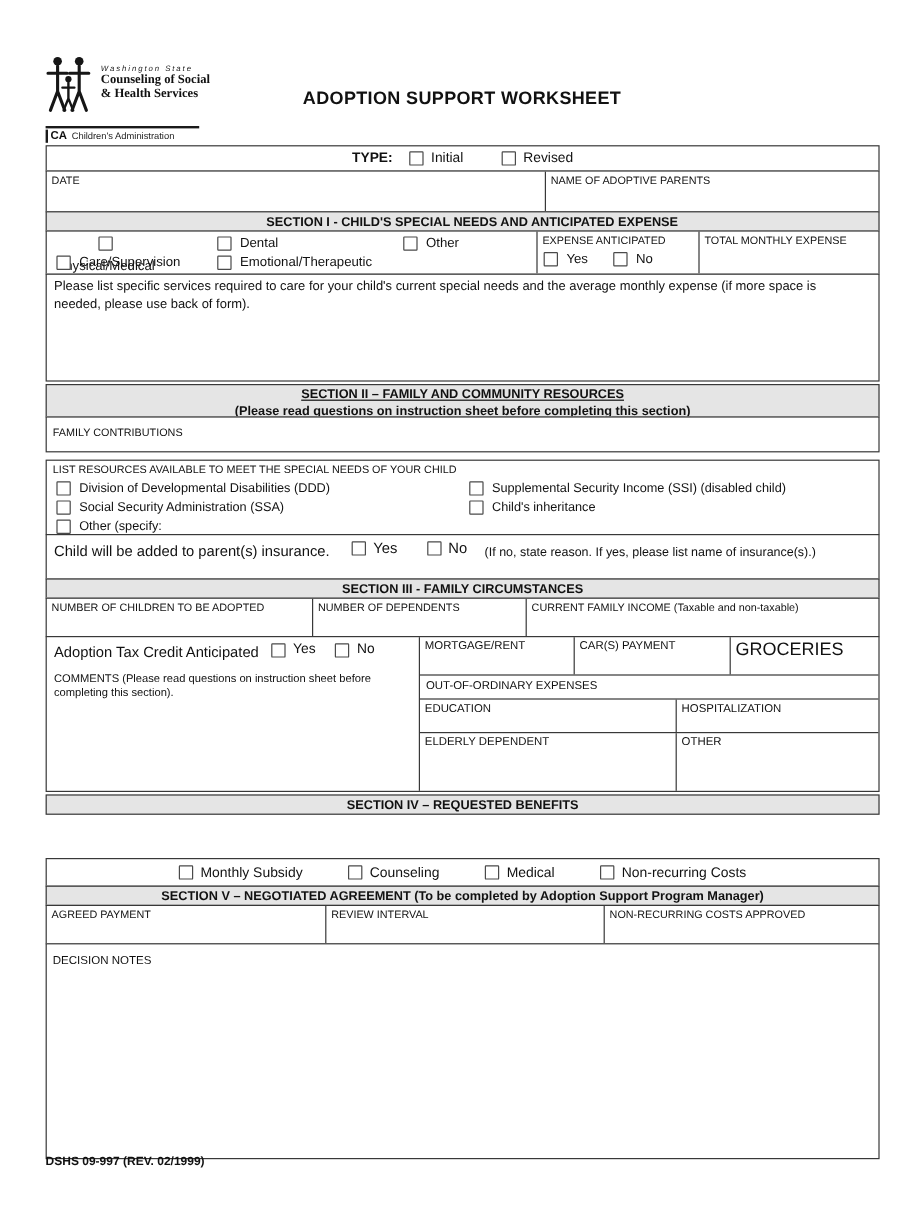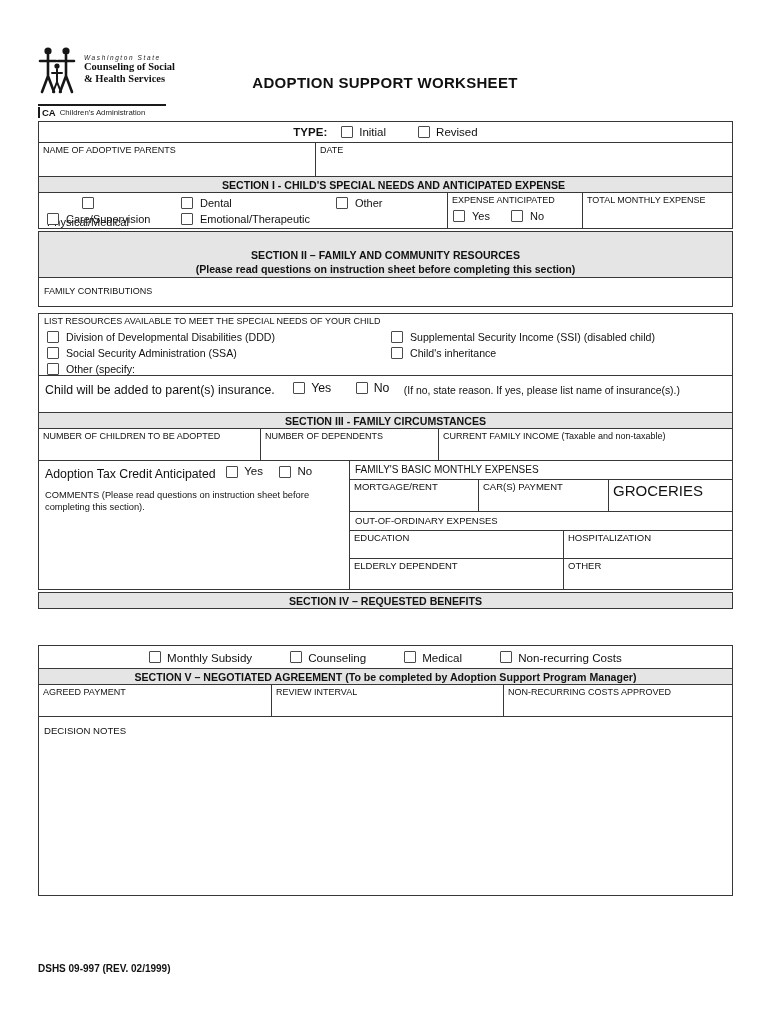--- a/index.html
+++ b/index.html
@@ -83,25 +83,25 @@
         <span class="ck"></span>
         <span>Initial</span>
       </span>
       <span class="inline-ck" style="font-size:11.5px; margin-left:18px;">
         <span class="ck"></span>
         <span>Revised</span>
       </span>
     </div>
 
     <div class="box cells" style="height:35px;">
+      <div class="cell" style="flex:1;">
+        <span class="lbl">DATE</span>
+      </div>
       <div class="cell" style="width:277px;">
         <span class="lbl">NAME OF ADOPTIVE PARENTS</span>
-      </div>
-      <div class="cell" style="flex:1;">
-        <span class="lbl">DATE</span>
       </div>
     </div>
 
     <div class="box gray sec-h" style="height:17px;padding-left:16px;">SECTION I - CHILD'S SPECIAL NEEDS AND ANTICIPATED EXPENSE</div>
 
     <div class="box cells" style="height:37px;">
       <div class="cell" style="width:409px; position:relative;">
         <span class="ck-item" style="left:8px; top:4px;flex-direction:column;">
           <span class="ck"></span>
           <span>Physical/Medical</span>
@@ -132,22 +132,25 @@
         <span class="ck-item" style="left:63px; top:17px;">
           <span class="ck"></span>
           <span>No</span>
         </span>
       </div>
       <div class="cell" style="flex:1;">
         <span class="lbl">TOTAL MONTHLY EXPENSE</span>
       </div>
     </div>
 
-
-    <div class="box gray gap2" style="height:47px; padding-top:16px;">
+    <div class="box" style="height:90px; padding:3px 6px;">
+      <div style="font-size:10.8px; line-height:1.35; max-width:660px;">Please list specific services required to care for your child's current special needs and the average monthly expense (if more space is needed, please use back of form).</div>
+    </div>
+
+    <div class="box gray gap2" style="height:28px; padding-top:1px;text-decoration:underline;">
       <div class="sec-h2">SECTION II – FAMILY AND COMMUNITY RESOURCES</div>
       <div class="sec-h2" style="padding-top:0;">(Please read questions on instruction sheet before completing this section)</div>
     </div>
 
     <div class="box" style="height:30px; padding:2px 5px;">
       <span class="lbl">FAMILY CONTRIBUTIONS</span>
     </div>
 
     <div class="box gap6" style="height:63px; position:relative; padding:2px 5px;">
       <div class="lbl">LIST RESOURCES AVAILABLE TO MEET THE SPECIAL NEEDS OF YOUR CHILD</div>
@@ -209,21 +212,20 @@
             <span>Yes</span>
           </span>
           <span class="inline-ck" style="font-size:11.5px; margin-left:14px;">
             <span class="ck"></span>
             <span>No</span>
           </span>
         </div>
         <div class="lbl" style="margin-top:8px; max-width:290px; font-size:9.3px; line-height:1.3;">COMMENTS (Please read questions on instruction sheet before completing this section).</div>
       </div>
       <div class="cell" style="flex:1; padding:0; display:flex; flex-direction:column;">
-        <div style="border-bottom:1px solid #383838; padding:3px 5px; font-size:10px;">FAMILY'S BASIC MONTHLY EXPENSES</div>
         <div class="cells" style="height:32px; border-bottom:1px solid #383838;">
           <div class="cell" style="width:129px;">
             <span class="lbl" style="font-size:9.5px;">MORTGAGE/RENT</span>
           </div>
           <div class="cell" style="width:130px;">
             <span class="lbl" style="font-size:9.5px;">CAR(S) PAYMENT</span>
           </div>
           <div class="cell" style="flex:1;">
             <span class="lbl" style="font-size:15px;">GROCERIES</span>
           </div>

